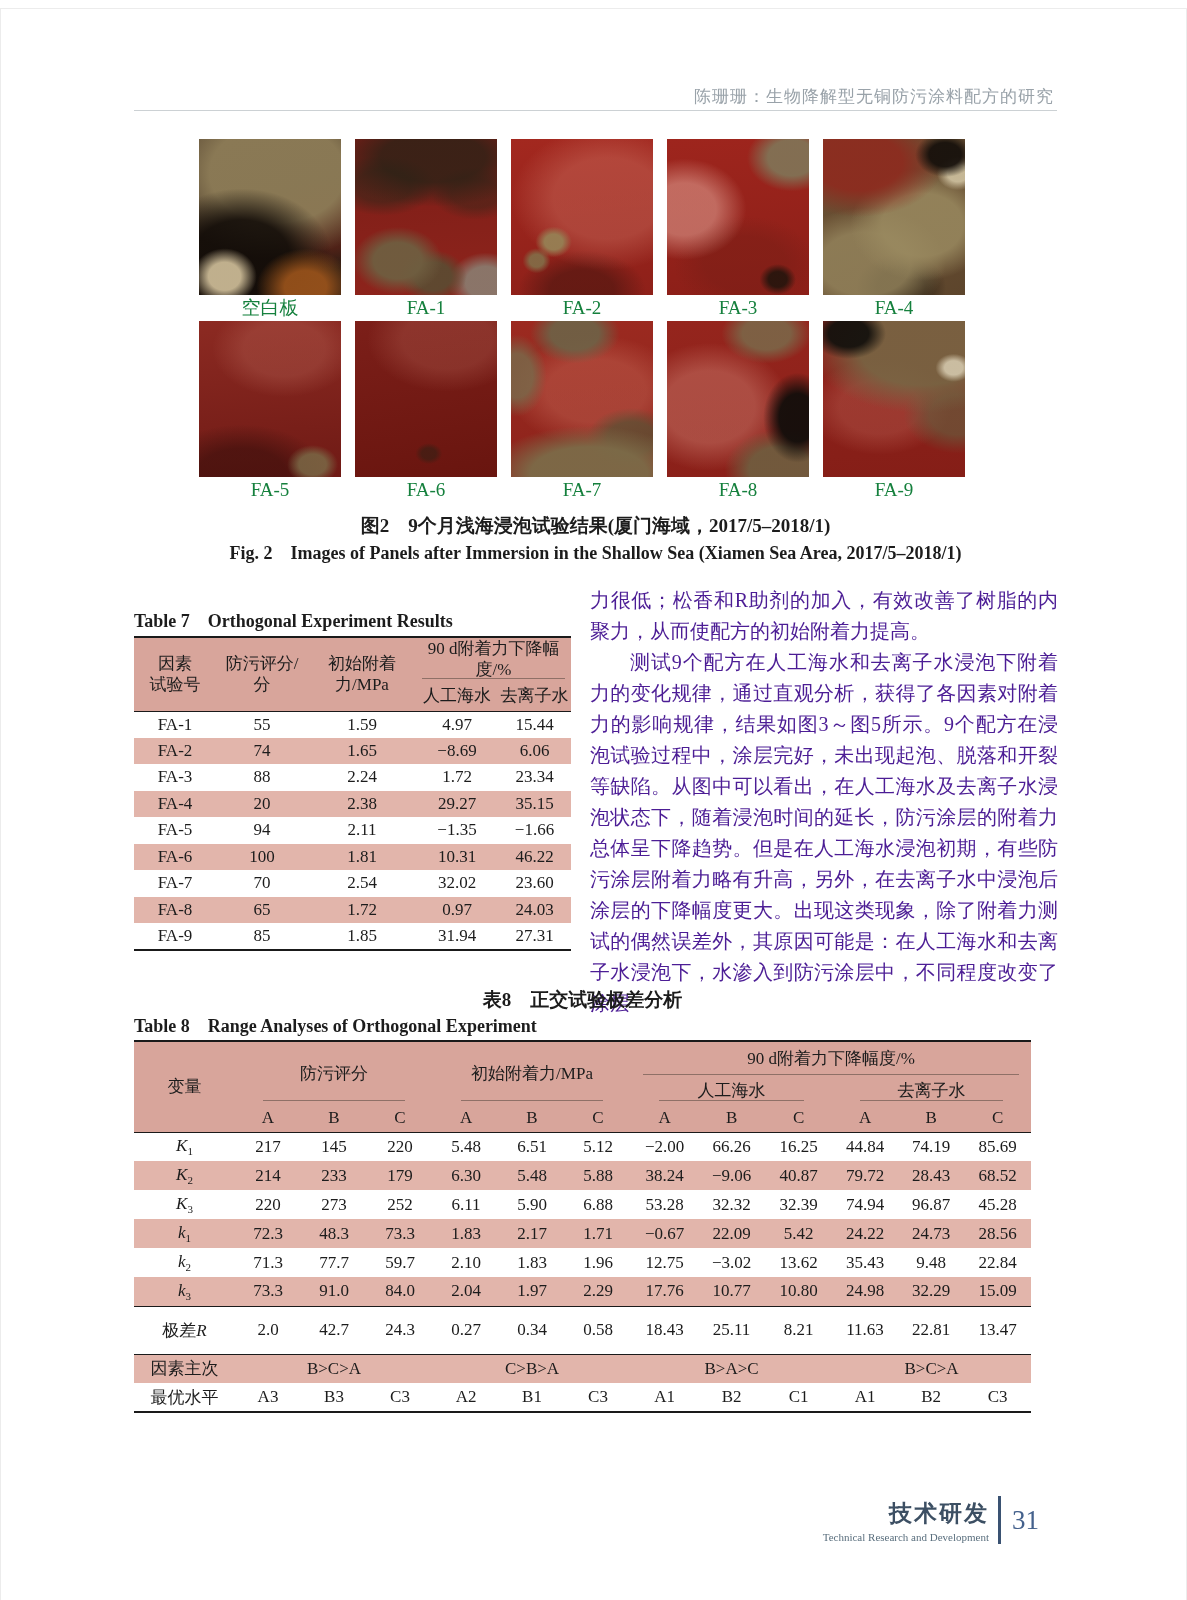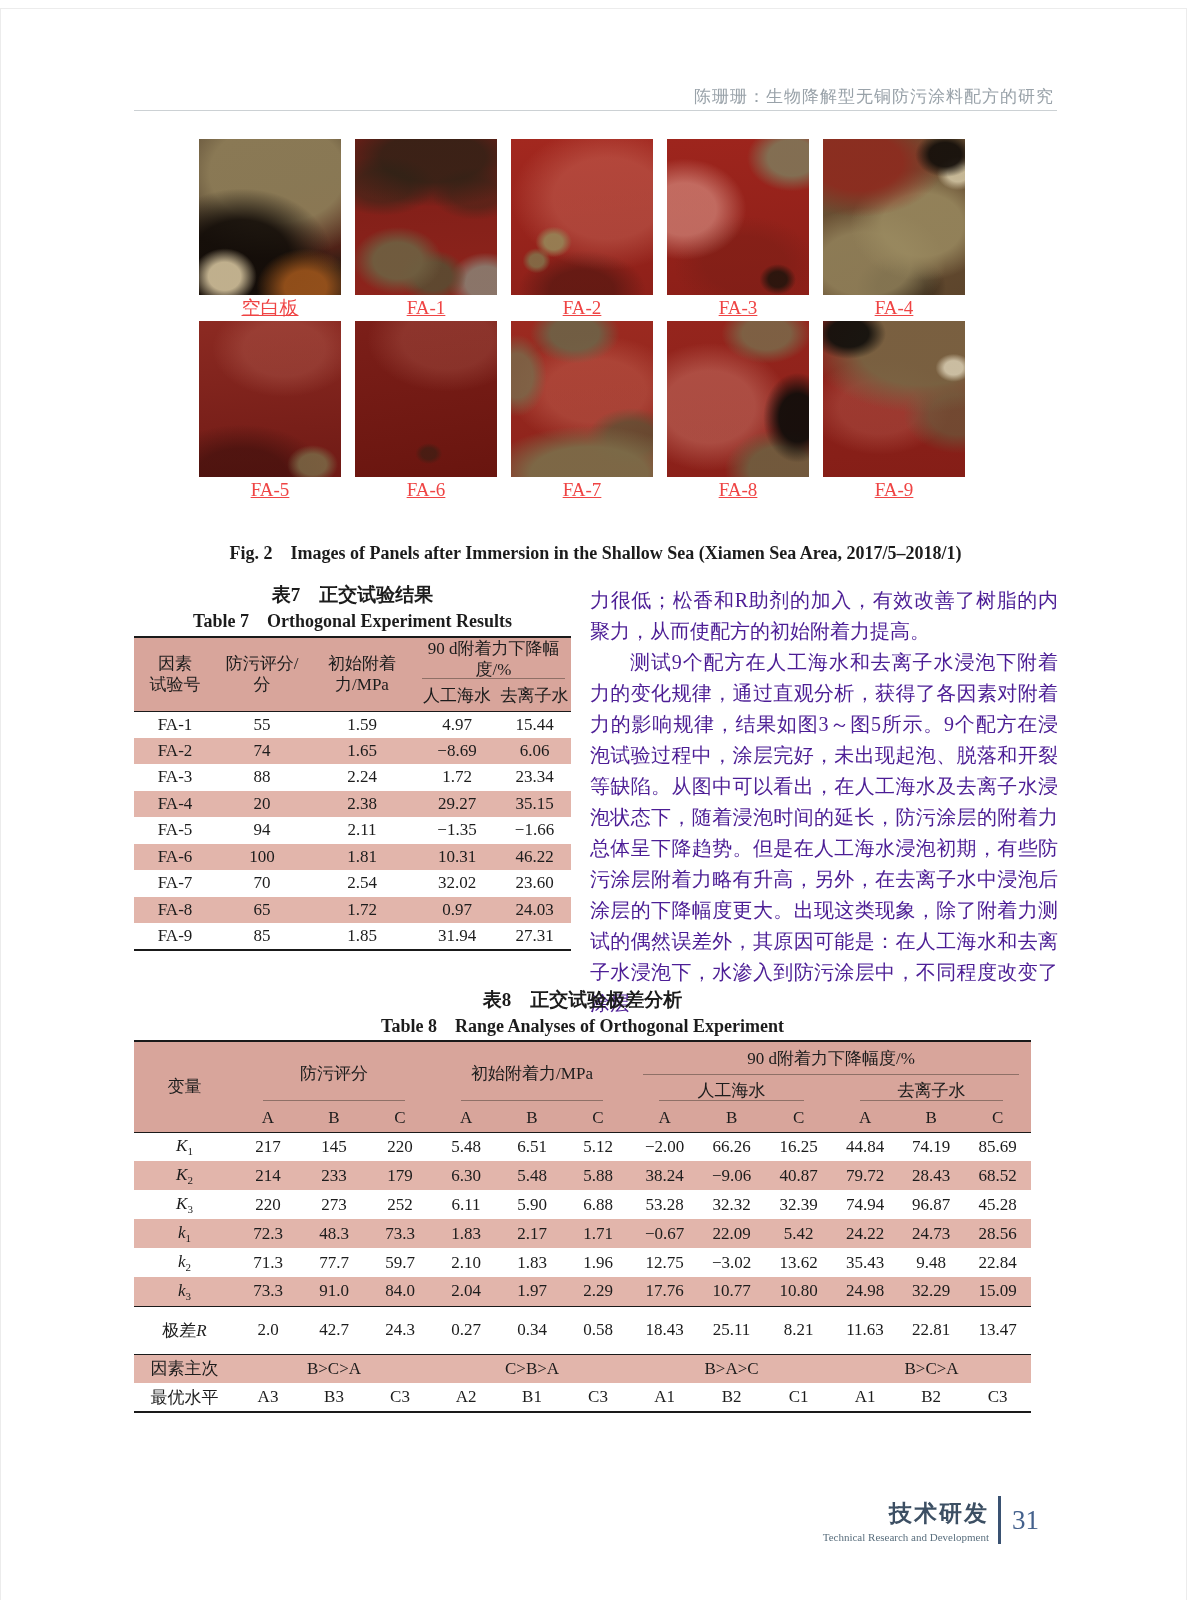--- a/index.html
+++ b/index.html
@@ -17,21 +17,21 @@
     text-align:right; font-size:17px; color:#99a2a9;
     font-family:"Liberation Sans", sans-serif; letter-spacing:1px;
   }
   .run-rule { position:absolute; top:101px; left:133px; width:923px; border-top:1px solid #ccd1d4; }
 
   
   .figure { position:absolute; left:198px; top:130px; width:766px; }
   .fig-row { display:flex; justify-content:space-between; }
   .fig-cell { width:142px; text-align:center; }
   .panel { width:142px; height:156px; }
-  .panel-label { height:26px; line-height:26px; font-size:19px; color:#ef4444;text-decoration:underline; }
+  .panel-label { height:26px; line-height:26px; font-size:19px; color:#15803d; }
 
   .p0 { background:
     radial-gradient(70px 55px at 75% 95%, rgba(164,88,28,0.85) 0 30%, rgba(164,88,28,0) 70%),
     radial-gradient(46px 40px at 18% 88%, rgba(201,184,148,0.95) 0 35%, rgba(201,184,148,0) 70%),
     radial-gradient(120px 90px at 30% 75%, rgba(18,12,8,0.9) 0 40%, rgba(18,12,8,0) 75%),
     radial-gradient(150px 110px at 55% 22%, rgba(141,124,87,0.95) 0 45%, rgba(141,124,87,0) 78%),
     radial-gradient(80px 60px at 90% 55%, rgba(94,35,24,0.7) 0 40%, rgba(94,35,24,0) 75%),
     linear-gradient(160deg, #564430, #2e2015 65%, #241811); }
   .p1 { background:
     radial-gradient(60px 45px at 30% 78%, rgba(111,94,64,0.95) 0 40%, rgba(111,94,64,0) 75%),
@@ -94,21 +94,21 @@
   
   .fig-cap-cn { position:absolute; top:504px; left:133px; width:923px; text-align:center; font-weight:bold; font-size:19px; }
   .fig-cap-en { position:absolute; top:532px; left:133px; width:923px; text-align:center; font-weight:bold; font-size:18px; }
 
   
   table { border-collapse:collapse; table-layout:fixed; }
   th, td { text-align:center; font-weight:normal; vertical-align:middle; }
   thead th { background:#d8a59b; }
   tr.pink td { background:#e2b5ab; }
   .tbl-title-cn { position:absolute; text-align:center; font-weight:bold; font-size:19px; }
-  .tbl-title-en { position:absolute; text-align:center; font-weight:bold; font-size:18px; }
+  .tbl-title-en { position:absolute; text-align:left; font-weight:bold; font-size:18px; }
 
   
   .t7-cn { top:573px; left:133px; width:437px; }
   .t7-en { top:600px; left:133px; width:437px; }
   .t7 { position:absolute; top:627px; left:133px; width:437px; font-size:17px;
         border-top:2px solid #1a1a1a; border-bottom:2px solid #1a1a1a; }
   .t7 thead th { height:33px; line-height:21px; }
   .t7 thead th.bb { border-bottom:1.5px solid #1a1a1a; }
   .t7 tbody td { height:26.5px; }
   .ul { position:relative; }
@@ -194,23 +194,23 @@
         <div class="panel p8"></div>
         <div class="panel-label">FA-8</div>
       </div>
       <div class="fig-cell">
         <div class="panel p9"></div>
         <div class="panel-label">FA-9</div>
       </div>
     </div>
   </div>
 
+  <div class="fig-cap-cn">图2　9个月浅海浸泡试验结果(厦门海域，2017/5–2018/1)</div>
   <div class="fig-cap-en">Fig. 2　Images of Panels after Immersion in the Shallow Sea (Xiamen Sea Area, 2017/5–2018/1)</div>
 
-  <div class="tbl-title-cn t7-cn">表7　正交试验结果</div>
   <div class="tbl-title-en t7-en">Table 7　Orthogonal Experiment Results</div>
 
   <table class="t7">
     <colgroup>
         <col style="width:82px">
         <col style="width:92px">
         <col style="width:108px">
         <col style="width:82px">
         <col style="width:73px">
       </colgroup>

